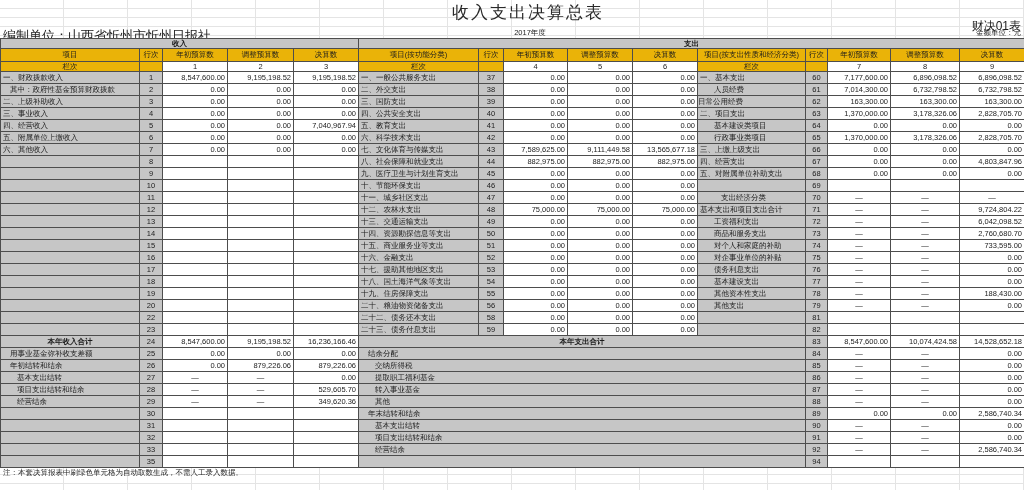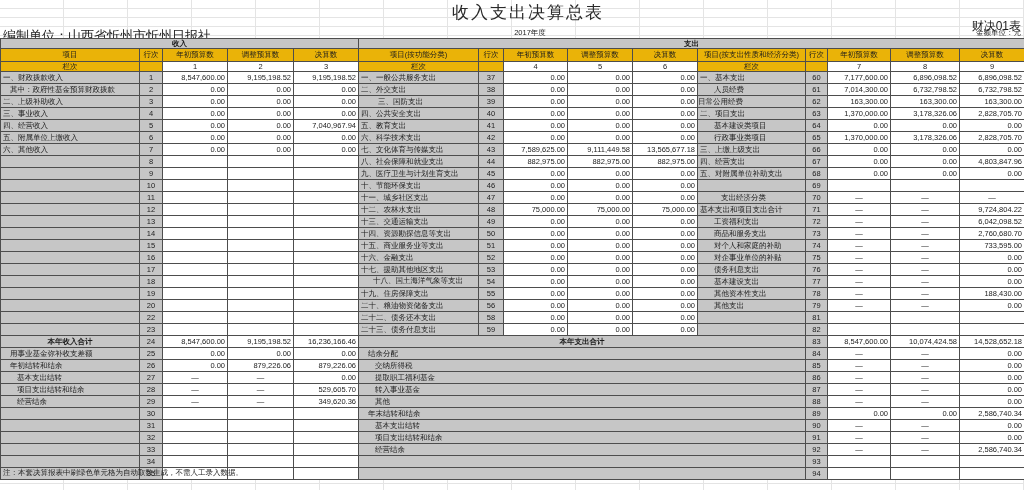--- a/index.html
+++ b/index.html
@@ -137,21 +137,21 @@
           <td class="num">7,014,300.00</td>
           <td class="num">6,732,798.52</td>
           <td class="num">6,732,798.52</td>
         </tr>
         <tr>
           <td class="lbl" style="padding-left: 2px;">二、上级补助收入</td>
           <td class="line">3</td>
           <td class="num">0.00</td>
           <td class="num">0.00</td>
           <td class="num">0.00</td>
-          <td class="lbl" style="padding-left: 19px;">三、国防支出</td>
+          <td class="lbl" style="padding-left: 2px;">三、国防支出</td>
           <td class="line">39</td>
           <td class="num">0.00</td>
           <td class="num">0.00</td>
           <td class="num">0.00</td>
           <td class="lbl" style="padding-left: 0;">日常公用经费</td>
           <td class="line">62</td>
           <td class="num">163,300.00</td>
           <td class="num">163,300.00</td>
           <td class="num">163,300.00</td>
         </tr>
@@ -392,21 +392,21 @@
           <td class="dash">—</td>
           <td class="dash">—</td>
           <td class="num">0.00</td>
         </tr>
         <tr>
           <td class="lbl" style="padding-left: 2px;"></td>
           <td class="line">18</td>
           <td class="num"></td>
           <td class="num"></td>
           <td class="num"></td>
-          <td class="lbl" style="padding-left: 14px; font-family: Liberation Mono, monospace;">十八、国土海洋气象等支出</td>
+          <td class="lbl" style="padding-left: 2px;">十八、国土海洋气象等支出</td>
           <td class="line">54</td>
           <td class="num">0.00</td>
           <td class="num">0.00</td>
           <td class="num">0.00</td>
           <td class="lbl" style="padding-left: 16px;">基本建设支出</td>
           <td class="line">77</td>
           <td class="dash">—</td>
           <td class="dash">—</td>
           <td class="num">0.00</td>
         </tr>
@@ -593,32 +593,20 @@
           <td class="num"></td>
           <td class="num"></td>
           <td class="lbl" colspan="6" style="padding-left: 16px;">经营结余</td>
           <td class="line">92</td>
           <td class="dash">—</td>
           <td class="dash">—</td>
           <td class="num">2,586,740.34</td>
         </tr>
         <tr>
           <td class="lbl" style="padding-left: 2px;"></td>
-          <td class="line">34</td>
-          <td class="num"></td>
-          <td class="num"></td>
-          <td class="num"></td>
-          <td class="lbl" colspan="6" style="padding-left: 2px;"></td>
-          <td class="line">93</td>
-          <td class="num"></td>
-          <td class="num"></td>
-          <td class="num"></td>
-        </tr>
-        <tr>
-          <td class="lbl" style="padding-left: 2px;"></td>
           <td class="line">35</td>
           <td class="num"></td>
           <td class="num"></td>
           <td class="num"></td>
           <td class="lbl" colspan="6" style="padding-left: 2px;"></td>
           <td class="line">94</td>
           <td class="num"></td>
           <td class="num"></td>
           <td class="num"></td>
         </tr>

